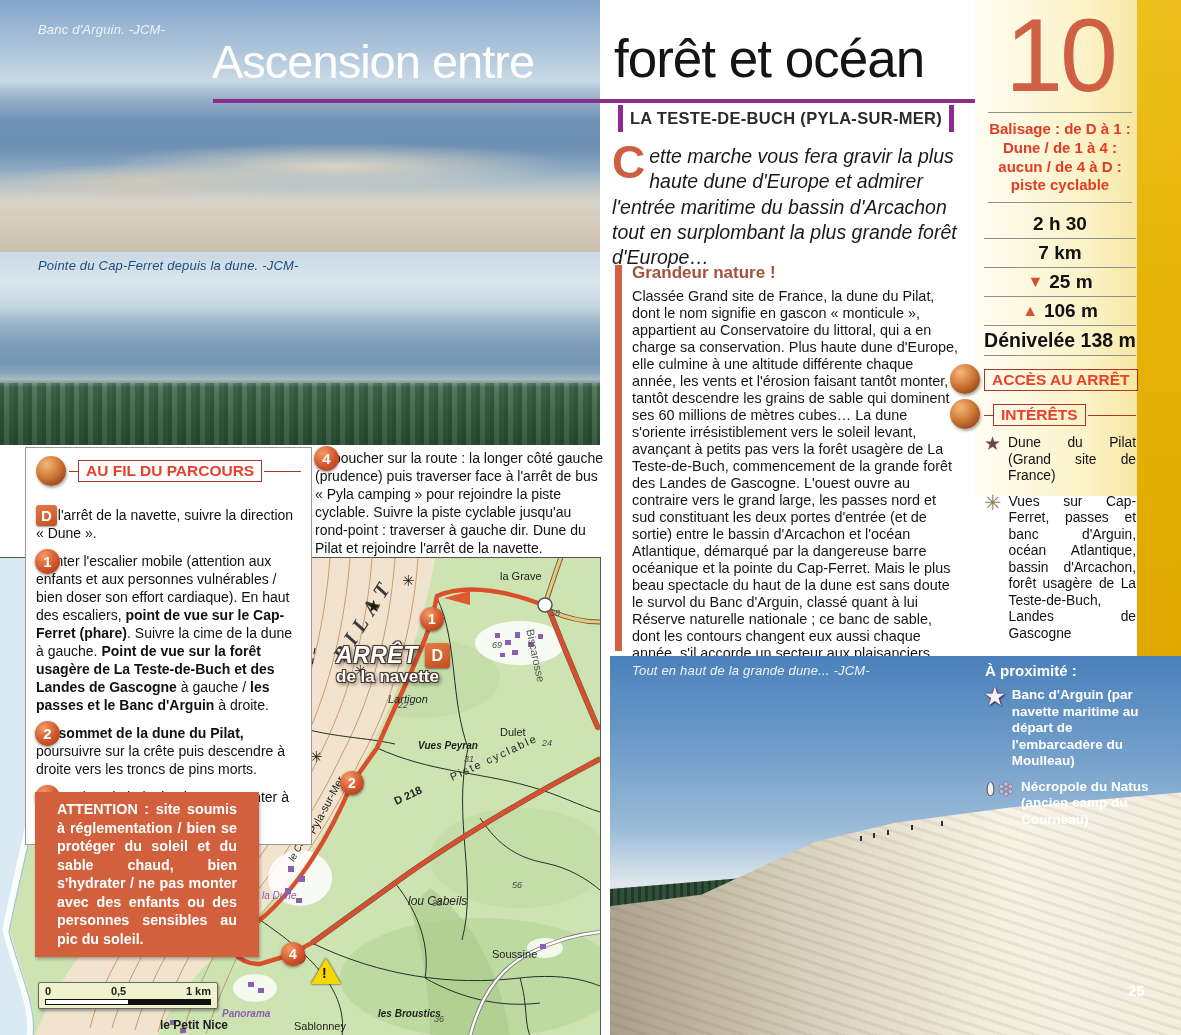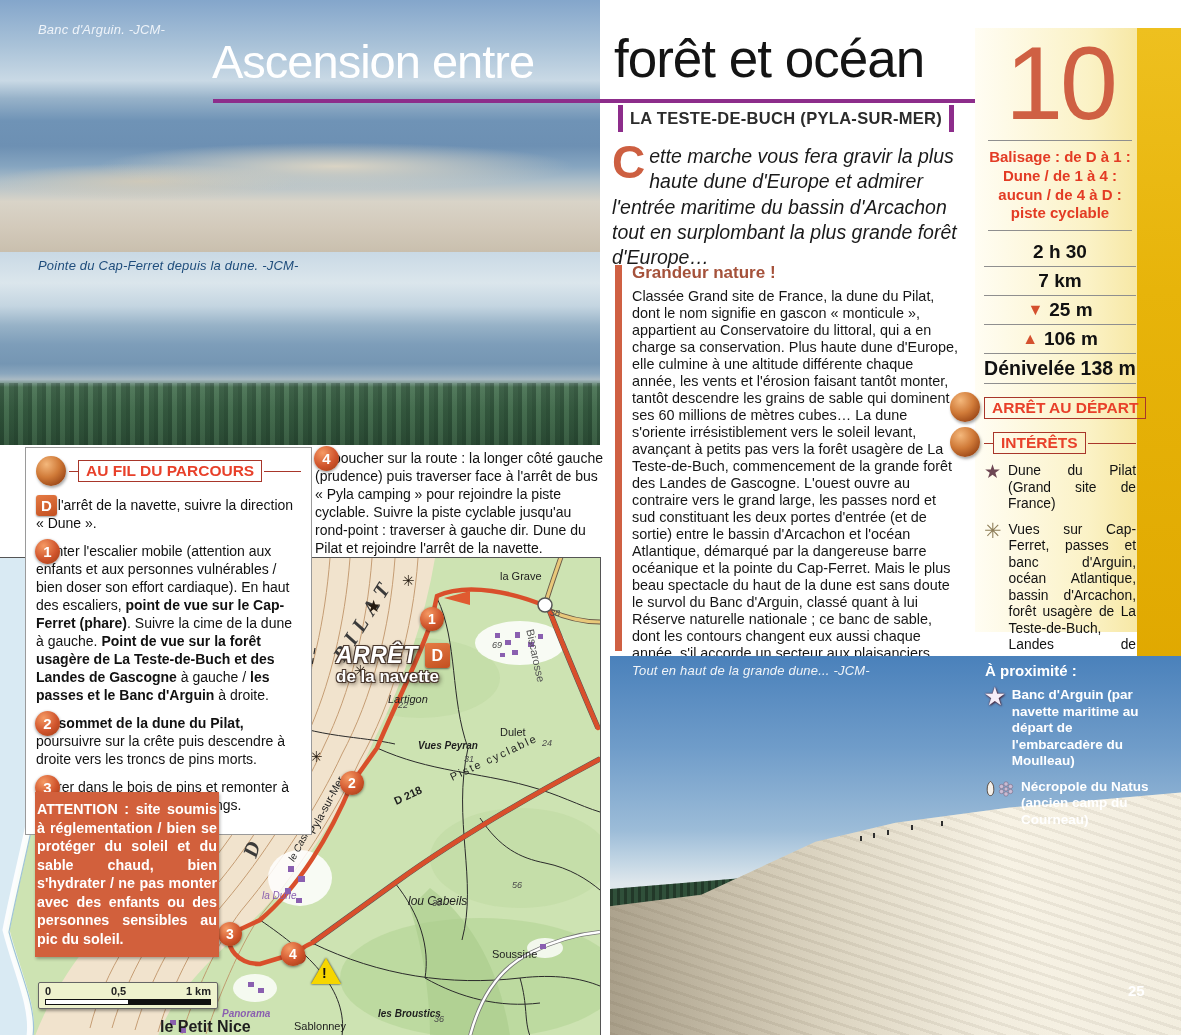--- a/index.html
+++ b/index.html
@@ -32,22 +32,22 @@
 
   
   .intro{left:612px;top:144px;width:350px;font-style:italic;font-size:19.5px;line-height:1.3;color:#1a1a1a;}
   .dropcap{float:left;font-size:46px;line-height:.8;color:#cd5f41;font-weight:bold;padding-right:4px;font-style:normal;}
   .article-bar{left:615px;top:265px;width:7px;height:386px;background:#cf6043;}
   .article{left:632px;top:263px;width:327px;}
   .article-heading{color:#a5523b;font-weight:bold;font-size:17px;margin-bottom:5px;}
   .article-body{font-size:14.4px;line-height:17px;color:#161616;text-align:left;}
 
   
-  .sidebar{left:975px;top:0;width:206px;height:604px;
-    background:linear-gradient(90deg,#fffdf3 0%,#fbf2c6 55%,#f7e8a6 78%);margin-top:28px;}
+  .sidebar{left:975px;top:0;width:206px;height:496px;
+    background:linear-gradient(90deg,#fffdf3 0%,#fbf2c6 55%,#f7e8a6 78%);}
   .gold-strip{position:absolute;right:0;top:0;width:44px;height:656px;
     background:linear-gradient(180deg,#eec01f 0%,#e7b40a 40%,#e0a800 100%);}
   .side-content{position:relative;width:152px;margin-left:9px;padding-top:6px;}
   .route-number{font-size:104px;line-height:.95;color:#cf6043;text-align:center;letter-spacing:-3px;}
   .side-rule{border:0;border-top:1px solid #8f8f8f;margin:7px 4px;}
   .balisage{color:#e33b24;font-weight:bold;font-size:15px;line-height:1.26;text-align:center;margin:2px 0;}
   .stat-row{display:flex;justify-content:center;align-items:center;gap:6px;
     border-bottom:1px solid #8f8f8f;padding:3px 0;font-weight:bold;font-size:19px;color:#111;}
   .tri{color:#d4502e;font-size:16px;}
   .stat-big{font-size:19.5px;}
@@ -68,34 +68,34 @@
   
   .proximite{left:985px;top:662px;width:168px;color:#fff;z-index:6;}
   .prox-title{font-weight:bold;font-size:15px;margin-bottom:8px;}
   .prox-item{display:flex;gap:7px;margin-bottom:9px;font-size:13.5px;line-height:16.5px;font-weight:bold;}
   .prox-star{flex:none;font-size:22px;line-height:20px;color:#f5eef8;text-shadow:0 0 1px #5d3a52,0 0 2px #5d3a52,1px 1px 2px #3c2438;}
   .prox-icons{flex:none;display:flex;gap:2px;align-items:flex-start;padding-top:2px;}
 
   
   .panel{left:25px;top:447px;width:287px;background:#fff;border:1px solid #9a9a9a;
     padding:8px 10px 10px;z-index:4;box-sizing:border-box;}
-  .pf-head{display:flex;align-items:center;margin-bottom:10px;text-align:center;}
+  .pf-head{display:flex;align-items:center;margin-bottom:20px;text-align:center;}
   .pf-head .sphere{margin-right:3px;}
   .step{position:relative;margin-bottom:10px;}
   .mk-circle{position:absolute;left:-1px;top:-3px;width:25px;height:25px;border-radius:50%;
     background:radial-gradient(circle at 35% 28%,#f59a64 0%,#d0542c 55%,#9c3a12 100%);
     color:#fff;font-weight:bold;font-size:15px;line-height:25px;text-align:center;
     box-shadow:0 1px 3px rgba(0,0,0,.45);}
   .mk-square{position:absolute;left:0;top:-1px;width:21px;height:21px;border-radius:3px;
     background:linear-gradient(160deg,#e57b44,#c34f20);color:#fff;font-weight:bold;font-size:15px;
     line-height:21px;text-align:center;box-shadow:0 1px 2px rgba(0,0,0,.4);}
   .stext{font-size:14px;line-height:16.8px;color:#111;text-align:justify;text-indent:32px;}
   .step4{left:315px;top:449px;width:289px;z-index:4;}
   .attention{left:35px;top:792px;width:180px;background:#d2603c;color:#fff;font-weight:bold;
-    font-size:14.3px;line-height:1.3;padding:8px 2px;text-align:justify;z-index:4;
+    font-size:14.3px;line-height:1.3;padding:8px 22px;text-align:justify;z-index:4;
     box-shadow:1px 2px 3px rgba(0,0,0,.3);}
 
   
   .map{left:0;top:557px;width:600px;height:478px;border-top:1px solid #555;border-right:1px solid #555;
     background:#cde3b2;z-index:1;}
   .mlbl{position:absolute;font-size:11px;color:#1e1e1e;white-space:nowrap;transform-origin:0 0;}
   .mlbl.it{font-style:italic;}
   .mlbl.bd{font-weight:bold;}
   .mlbl.pu{color:#8a5fb0;}
   .mlbl.sm{font-size:10px;}
@@ -197,21 +197,21 @@
           <span class="tri">▲</span>
           <span>106 m</span>
         </div>
       <div class="stat-row stat-big">
           <span>Dénivelée 138 m</span>
         </div>
 
       <div class="side-head">
         <span class="sphere"></span>
         <span class="lead"></span>
-        <span class="hbox">ARRÊT AU DÉPART</span>
+        <span class="hbox">ACCÈS AU ARRÊT</span>
         <span class="tail"></span>
       </div>
 
       <div class="side-head">
         <span class="sphere"></span>
         <span class="lead"></span>
         <span class="hbox">INTÉRÊTS</span>
         <span class="tail"></span>
       </div>
       <div class="int-item">
@@ -367,21 +367,21 @@
     <span class="mlbl" style="left:500px;top:168px;">Dulet</span>
     <span class="mlbl" style="left:536px;top:70px;transform:rotate(78deg);color:#555;">Biscarosse</span>
     <span class="mlbl bd" style="left:392px;top:238px;transform:rotate(-25deg);">D 218</span>
     <span class="mlbl" style="left:448px;top:214px;transform:rotate(-25deg);letter-spacing:2px;">Piste cyclable</span>
     <span class="mlbl" style="left:306px;top:272px;transform:rotate(-62deg);">Pyla-sur-Mer</span>
     <span class="mlbl it sm" style="left:286px;top:300px;transform:rotate(-62deg);">le Casino</span>
     <span class="mlbl it pu sm" style="left:262px;top:332px;">la Dune</span>
     <span class="mlbl it" style="left:408px;top:336px;font-size:12px;">lou Cabeils</span>
     <span class="mlbl" style="left:492px;top:390px;">Soussine</span>
     <span class="mlbl it bd sm" style="left:378px;top:450px;">les Broustics</span>
-    <span class="mlbl bd" style="left:160px;top:460px;font-size:16px;">le Petit Nice</span>
+    <span class="mlbl bd" style="left:160px;top:460px;font-size:12px;">le Petit Nice</span>
     <span class="mlbl" style="left:294px;top:462px;">Sablonney</span>
     <span class="mlbl it pu bd sm" style="left:222px;top:450px;">Panorama</span>
     <span class="mlbl dune-big" style="left:238px;top:295px;transform:rotate(-72deg);">DUNE</span>
     <span class="mlbl dune-big" style="left:328px;top:95px;transform:rotate(-58deg);">PILAT</span>
 
     <span class="spot" style="left:398px;top:142px;">22</span>
     <span class="spot" style="left:492px;top:82px;">69</span>
     <span class="spot" style="left:550px;top:50px;">38</span>
     <span class="spot" style="left:464px;top:196px;">31</span>
     <span class="spot" style="left:542px;top:180px;">24</span>

